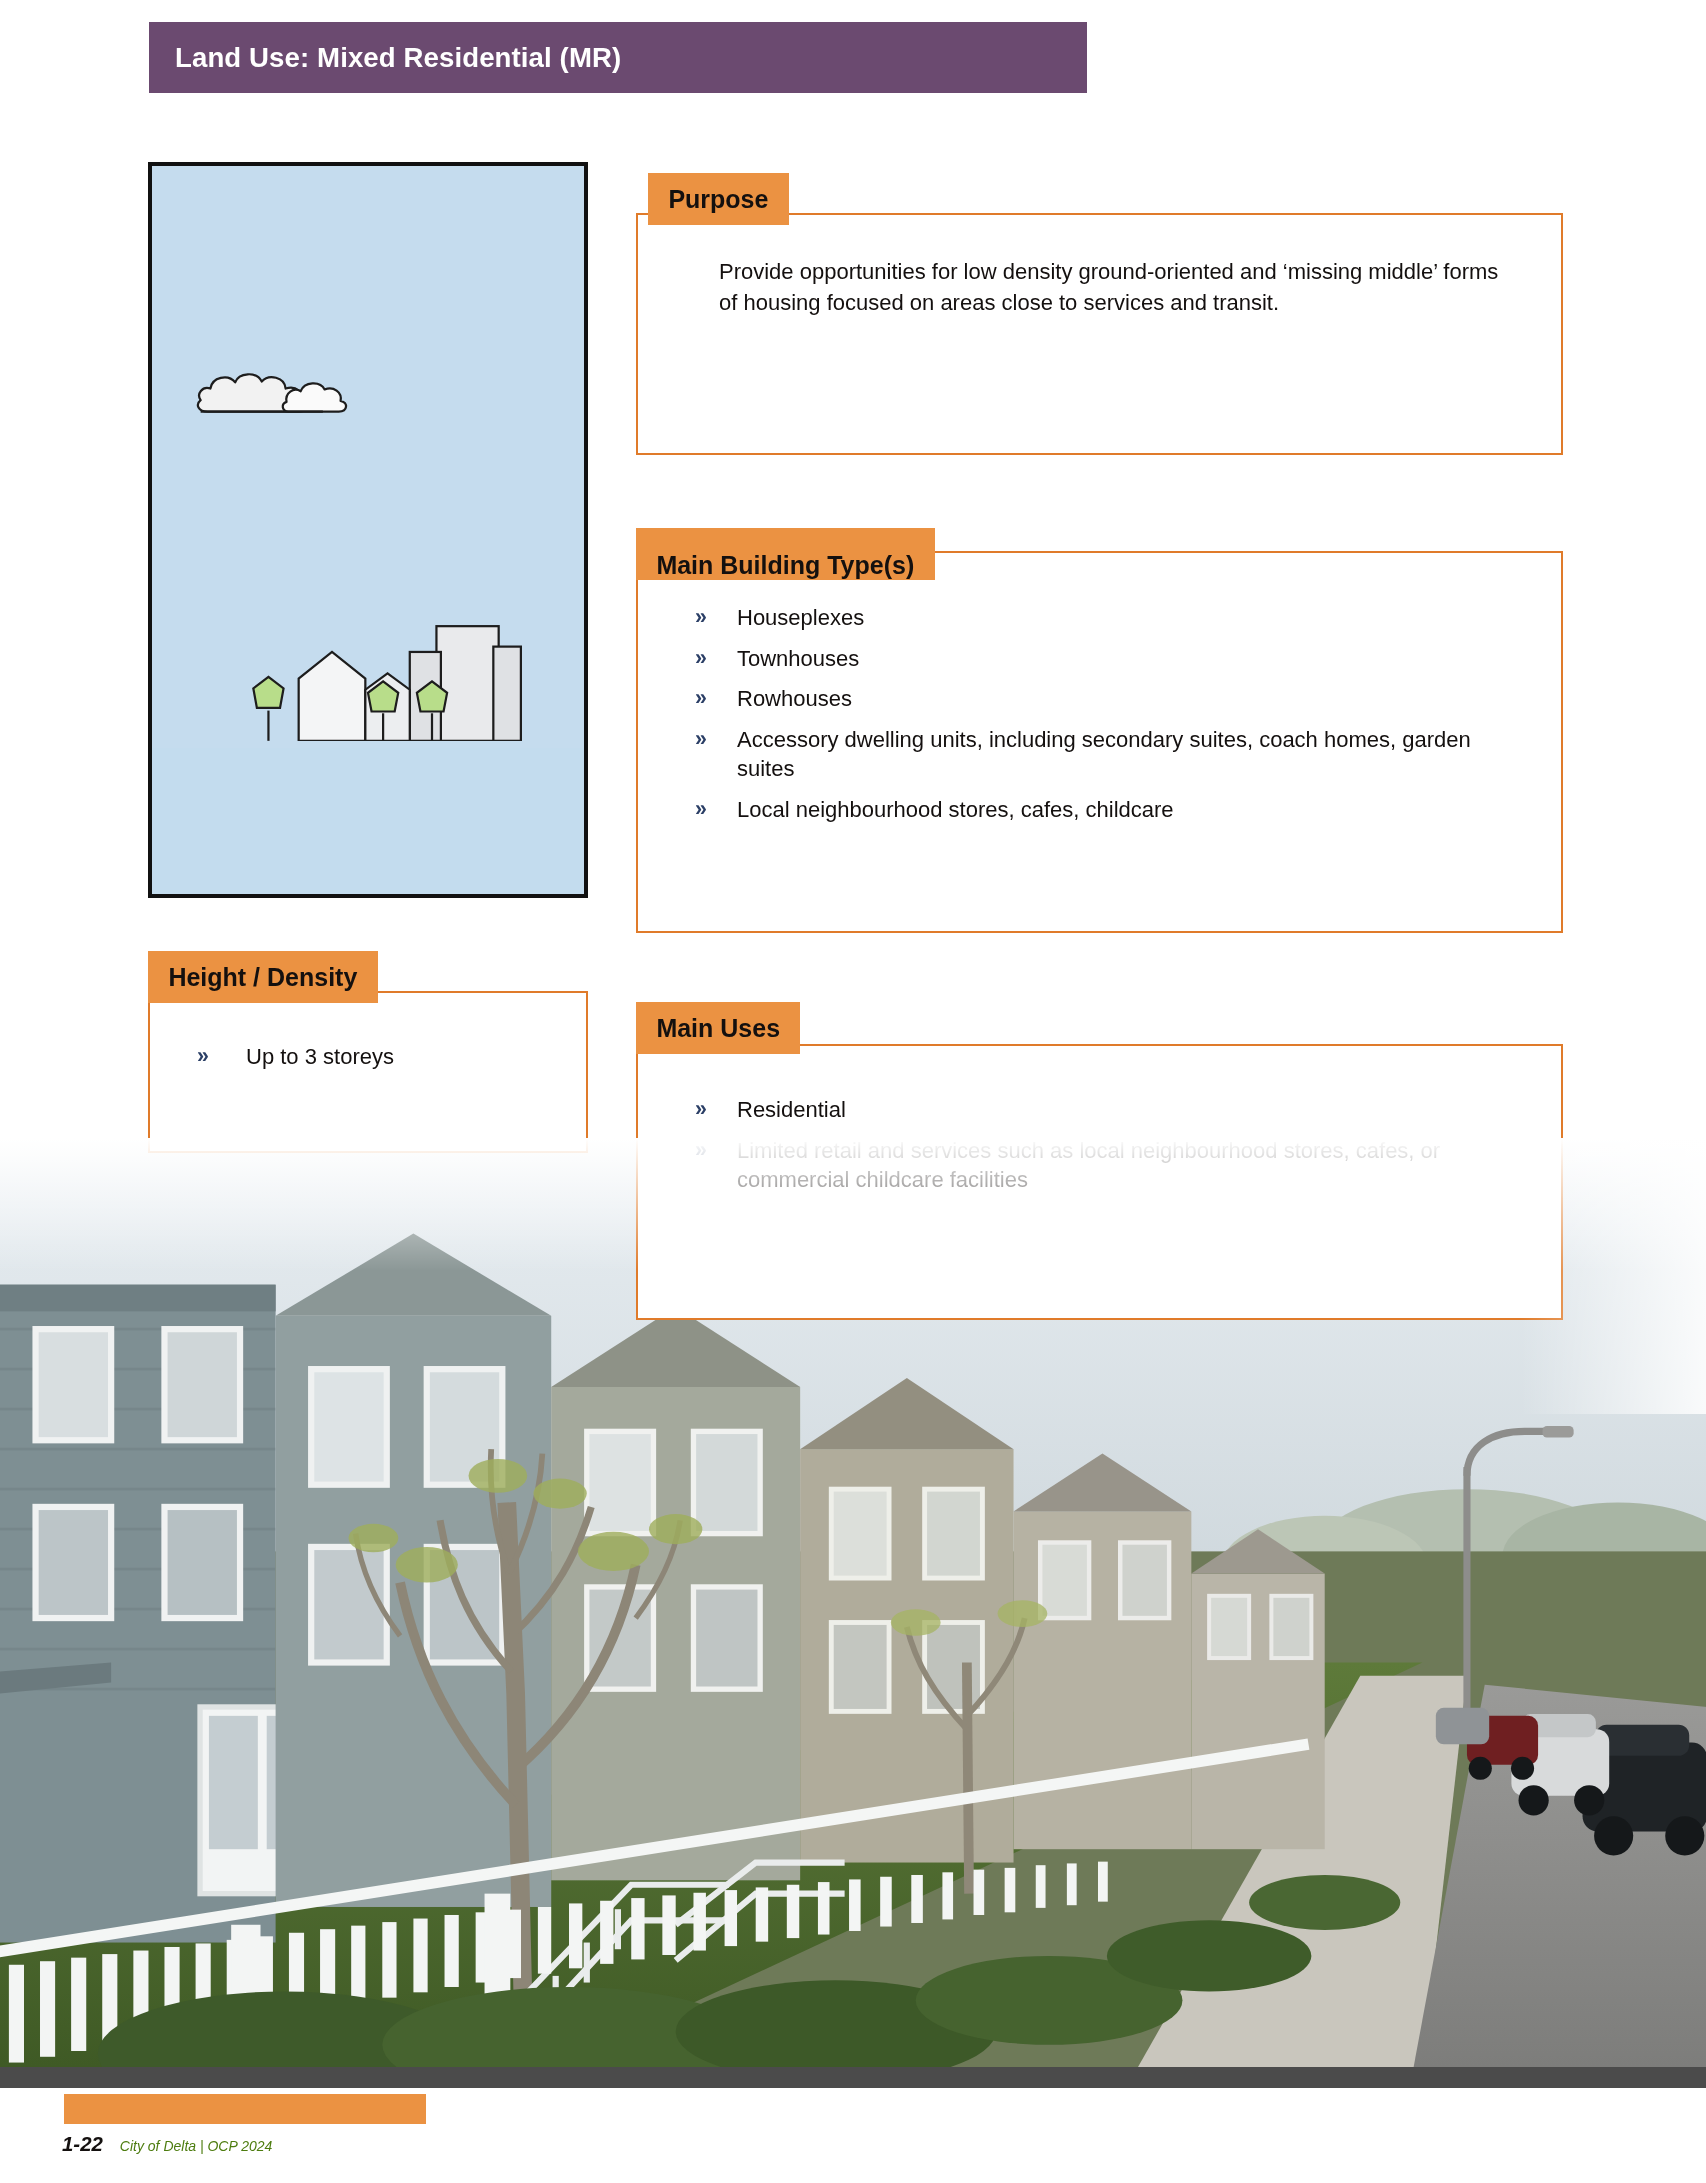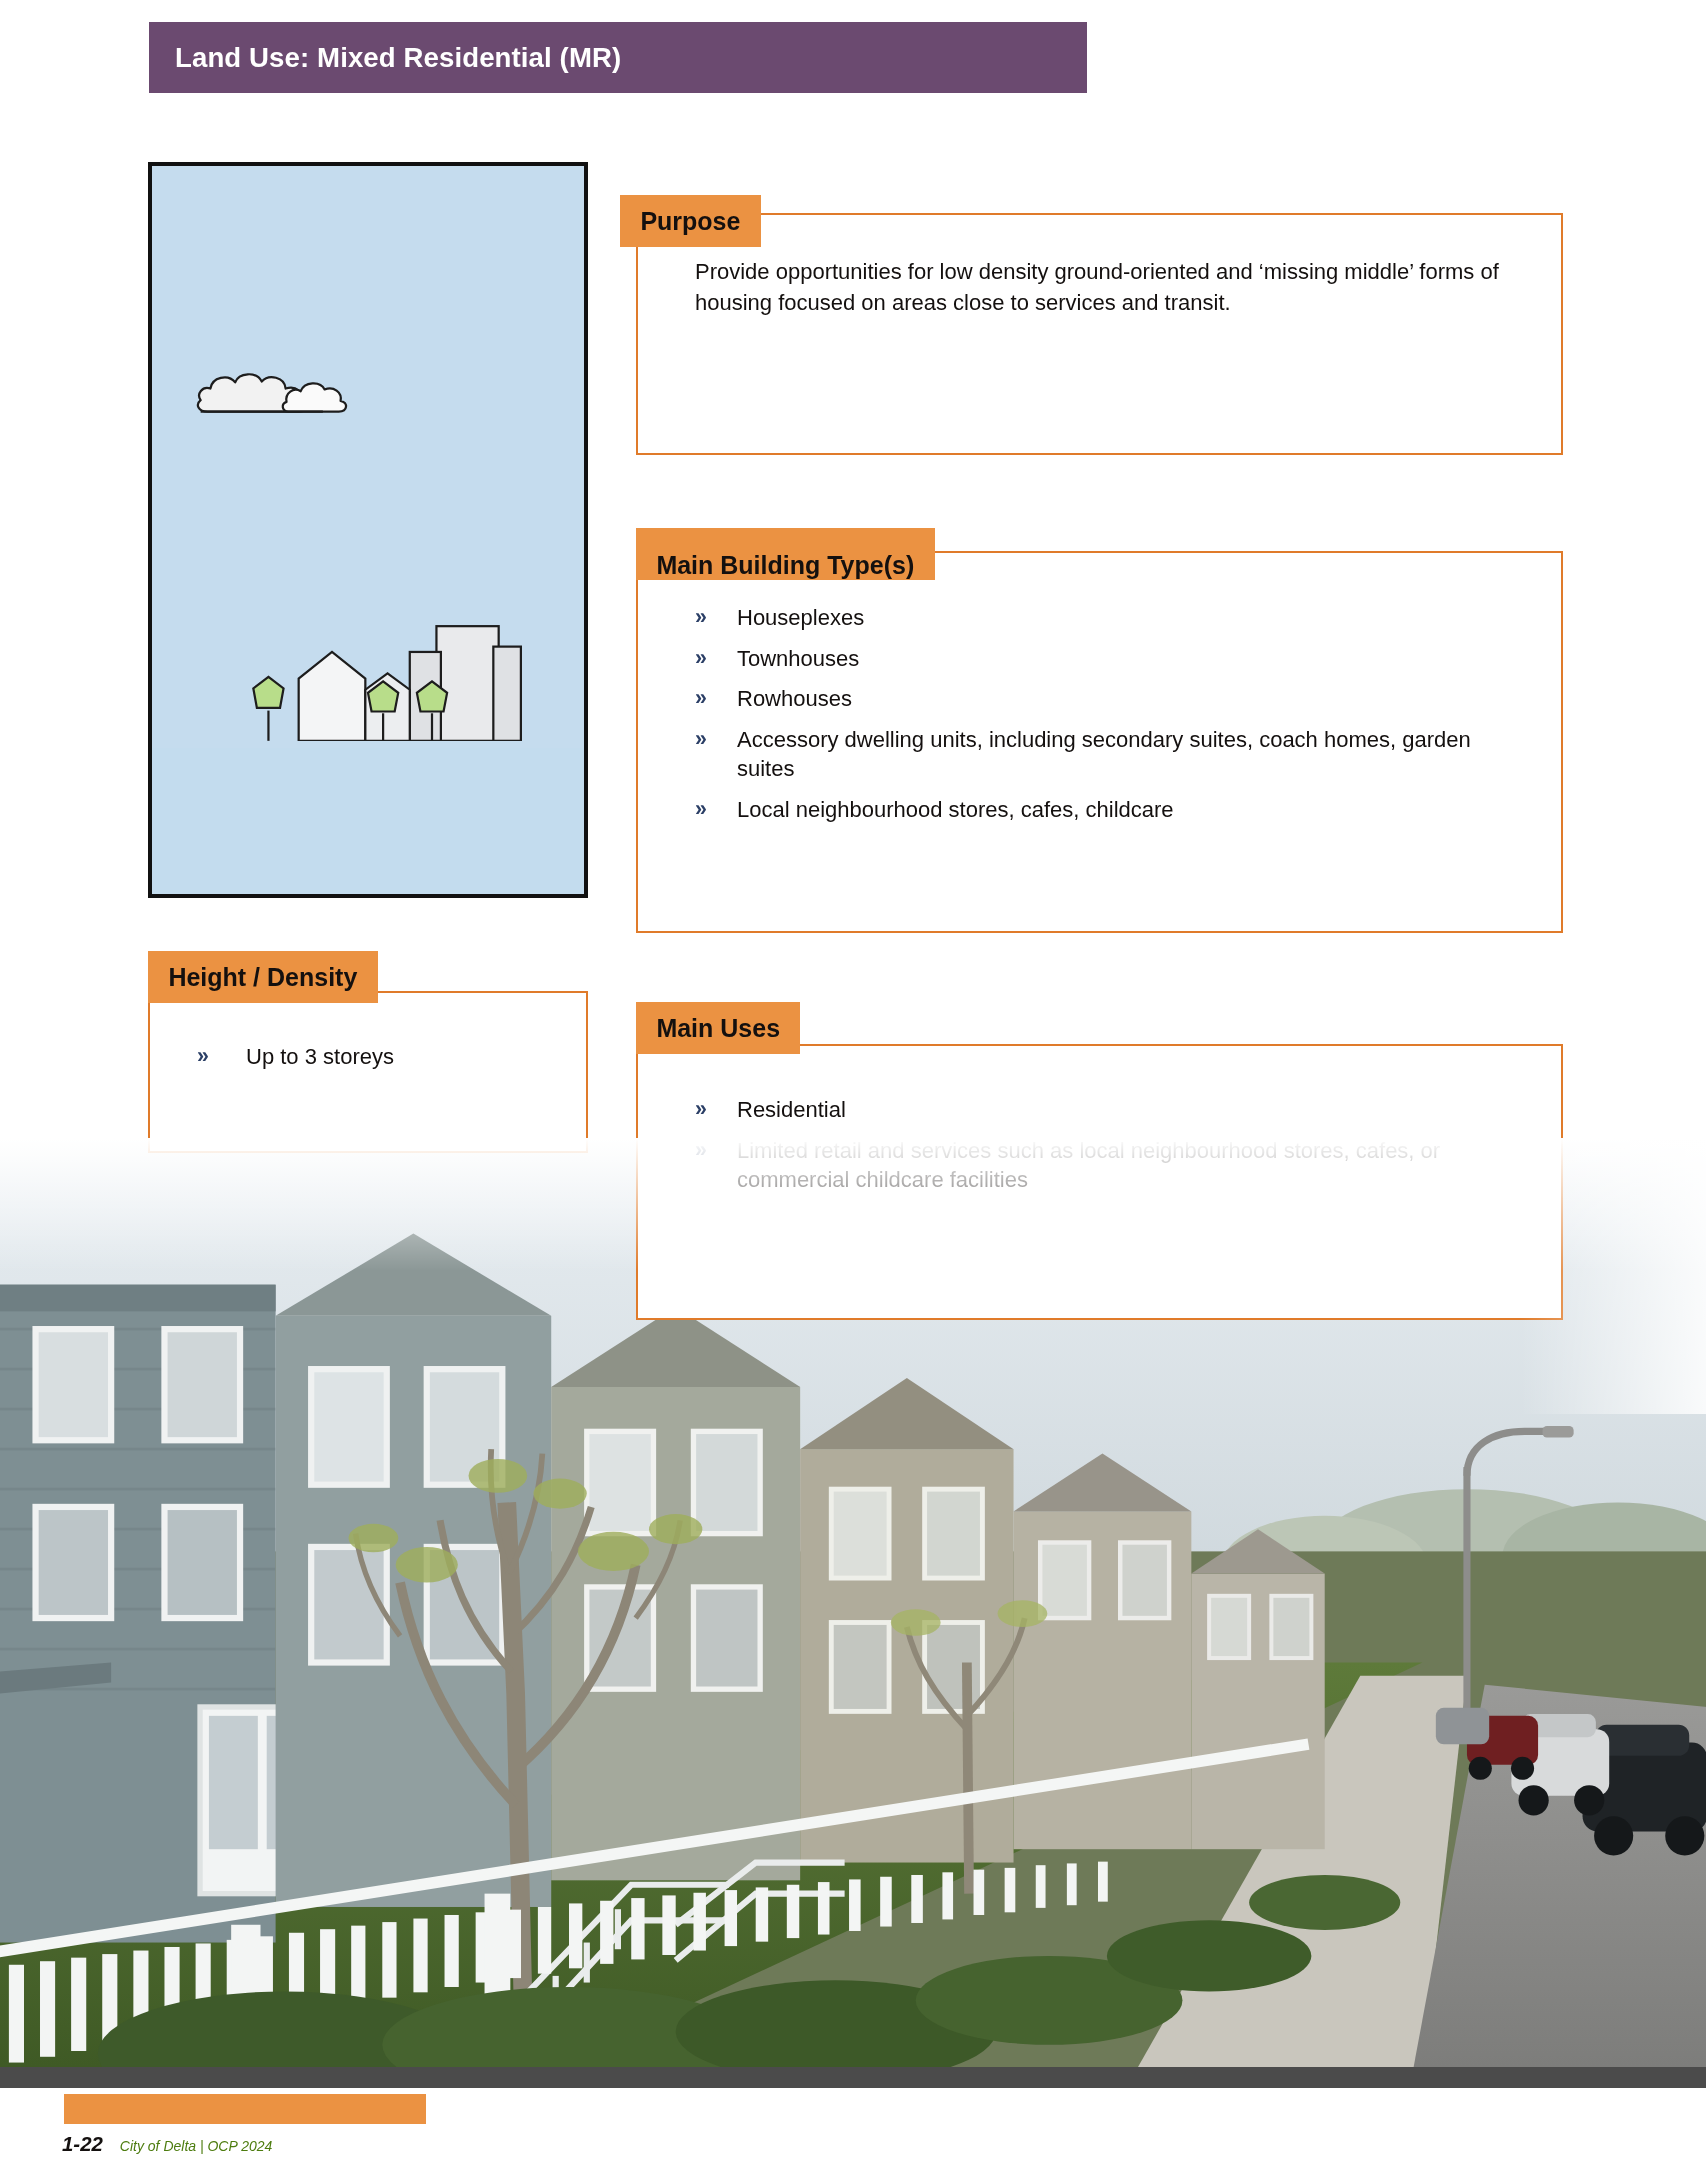--- a/index.html
+++ b/index.html
@@ -234,24 +234,24 @@
       </g>
       <g stroke="#1d1d1d" stroke-width="5">
         <line x1="630" y1="330" x2="630" y2="268"></line>
         <path d="M630 196 L664 222 L656 264 L604 264 L596 222 Z" fill="#b8dd8a"></path>
       </g>
     </svg>
   </div>
 
 </div>
 
-<div class="tab" style="left:620px; top:173px;margin-top:22px;">
+<div class="tab" style="left:648px; top:173px;">
   <span>Purpose</span>
 </div>
-<div class="box" style="left:636px; top:213px; width:927px; height:242px;">
+<div class="box" style="left:636px; top:213px; width:927px; height:242px;padding-left:24px;">
   <div class="box-inner" style="padding:41px 58px 27px 57px;">
     <div class="para">Provide opportunities for low density ground-oriented and ‘missing middle’ forms of housing focused on areas close to services and transit.</div>
   </div>
 </div>
 
 <div class="tab" style="left:636px; top:528px;align-items:flex-end;">
   <span>Main Building Type(s)</span>
 </div>
 <div class="box" style="left:636px; top:551px; width:927px; height:382px;">
   <div class="box-inner" style="padding:50px 53px 22px 57px;">

